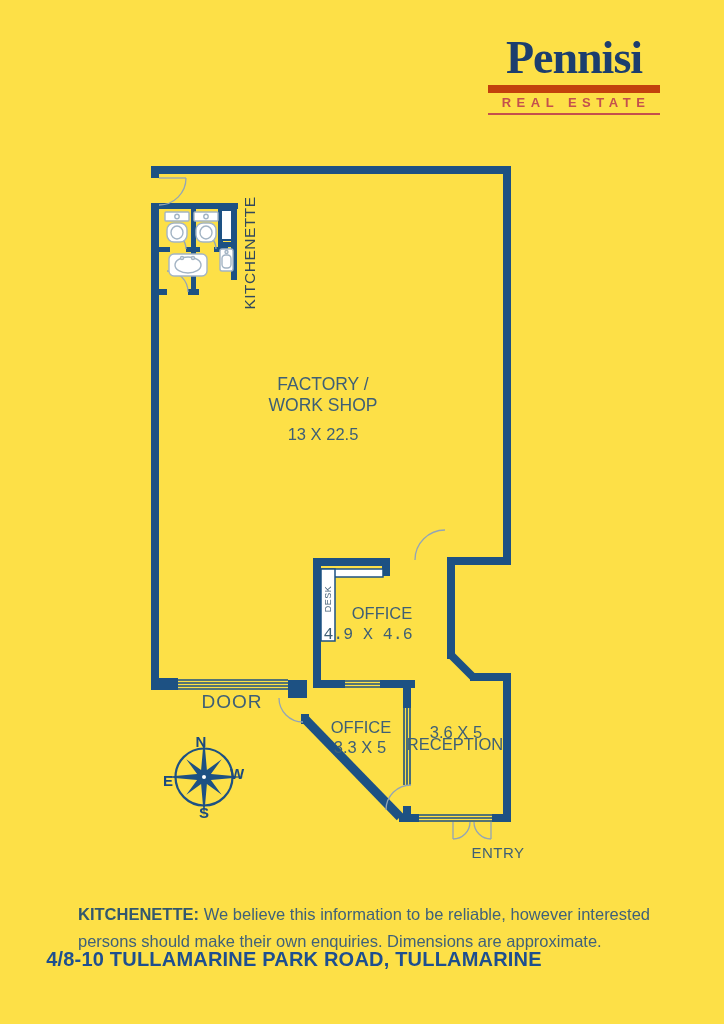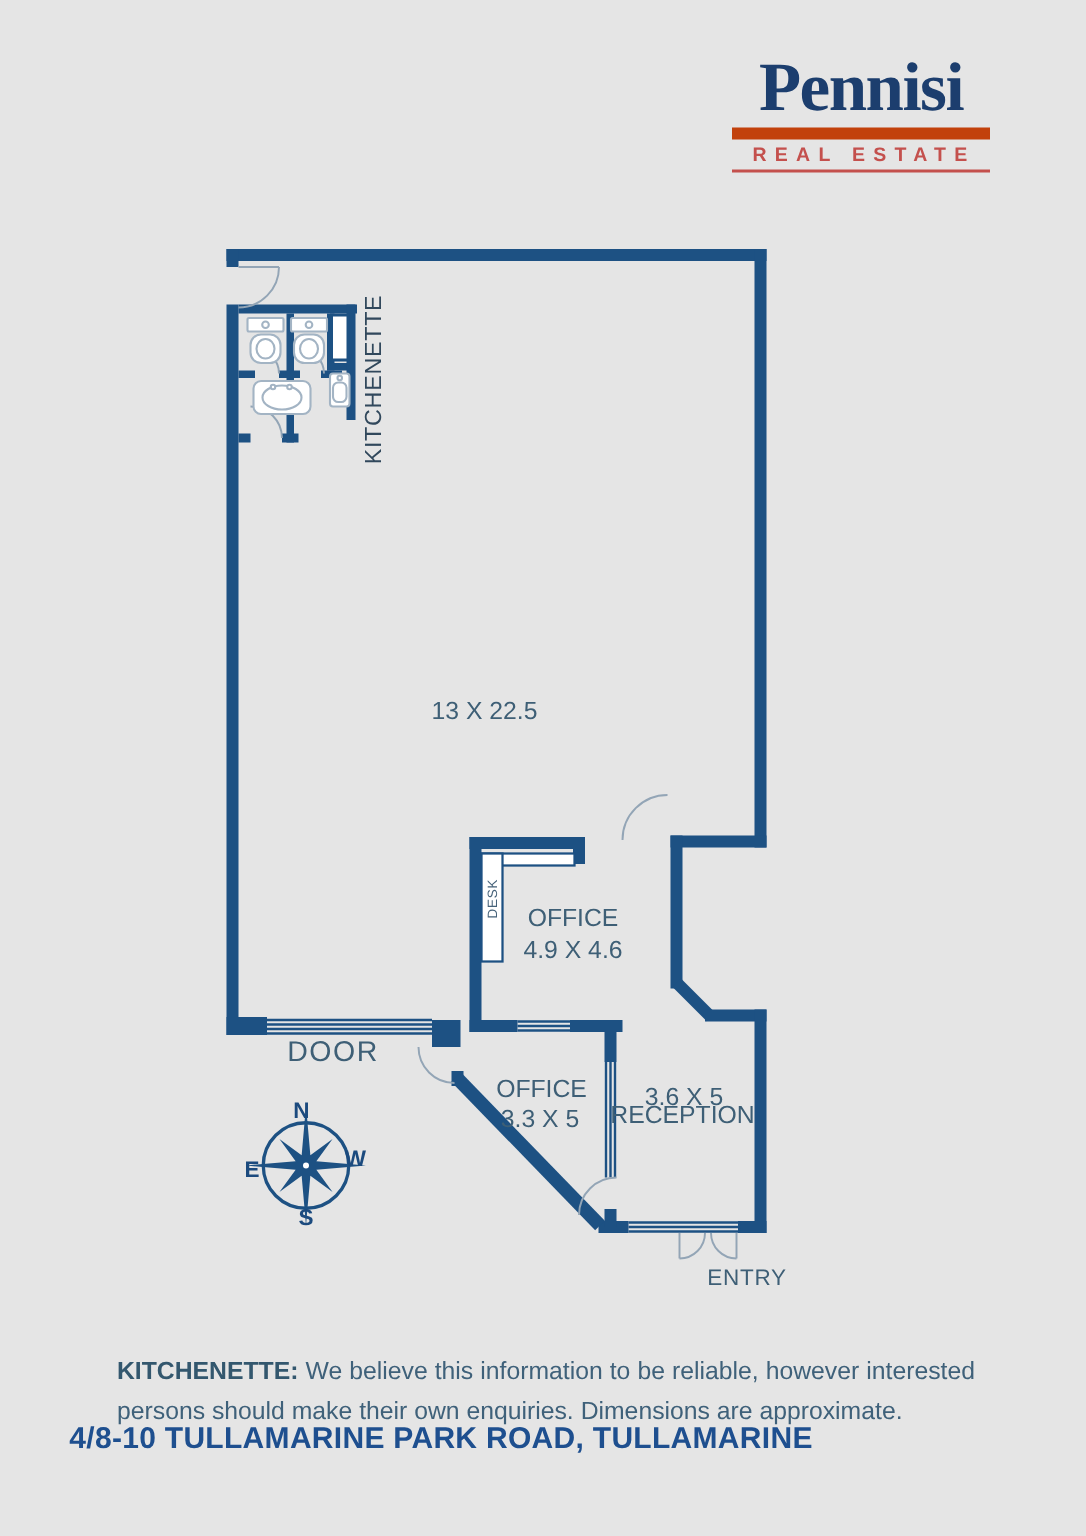--- a/index.html
+++ b/index.html
@@ -1,16 +1,16 @@
 <!DOCTYPE html>
 <html><head>
 <meta charset="utf-8">
 <style>
   html,body{margin:0;padding:0;background:#ffffff;}
-  .page{position:relative;width:724px;height:1024px;background:#e5e5e5;overflow:hidden;
+  .page{position:relative;width:724px;height:1024px;background:#fde047;overflow:hidden;
         font-family:"Liberation Sans", sans-serif;}
   
   .logo{position:absolute;top:34px;right:64px;width:172px;text-align:center;}
   .logo .brand{font-family:"Liberation Serif", serif;font-weight:bold;font-size:46px;
                line-height:1.04;color:#1c3e6e;letter-spacing:-1px;}
   .logo .tagline{margin-top:3px;border-top:8px solid #c2410c;border-bottom:2px solid #c4504d;
                  padding:2px 0 3px 4px;font-size:13px;font-weight:bold;letter-spacing:5.5px;
                  color:#c4504d;}
   
   svg.plan{position:absolute;left:0;top:0;}
@@ -166,32 +166,36 @@
       <circle cx="204" cy="777" r="28.5" fill="none" stroke="#1d5183" stroke-width="2.2"></circle>
       <path fill="#1d5183" d="
         M204,737 L206.9,770.1 L221.7,759.3 L210.9,774.1 L244,777
         L210.9,779.9 L221.7,794.7 L206.9,783.9 L204,817
         L201.1,783.9 L186.3,794.7 L197.1,779.9 L164,777
         L197.1,774.1 L186.3,759.3 L201.1,770.1 Z"></path>
       <circle cx="204" cy="777" r="2" fill="#ffffff"></circle>
     </g>
   </svg>
 
-  <div class="lbl dims" style="left:323px;top:434px;margin-top:41px;">13 X 22.5</div>
+  <div class="lbl big" style="left:323px;top:395px;">
+    <div>FACTORY /</div>
+    <div>WORK SHOP</div>
+  </div>
+  <div class="lbl dims" style="left:323px;top:434px;">13 X 22.5</div>
 
   <div class="lbl room" style="left:382px;top:613px;">OFFICE</div>
-  <div class="lbl dims" style="left:382px;top:634px;">4.9 X 4.6</div>
+  <div class="lbl dims" style="left:368px;top:634px;font-family:Liberation Mono, monospace;">4.9 X 4.6</div>
 
   <div class="lbl room" style="left:361px;top:727px;">OFFICE</div>
   <div class="lbl dims" style="left:360px;top:747px;">3.3 X 5</div>
 
   <div class="lbl room" style="left:455px;top:744px;">RECEPTION</div>
   <div class="lbl dims" style="left:456px;top:732px;">3.6 X 5</div>
 
-  <div class="lbl door" style="left:222px;top:702px;">DOOR</div>
+  <div class="lbl door" style="left:232px;top:702px;">DOOR</div>
   <div class="lbl entry" style="left:474px;top:852px;">ENTRY</div>
   <div class="lbl desk" style="left:328px;top:599px;">DESK</div>
   <div class="lbl kitchenette" style="left:250px;top:253px;">KITCHENETTE</div>
 
   <div class="lbl compass-pt" style="left:201px;top:741px;">N</div>
   <div class="lbl compass-pt" style="left:168px;top:780px;">E</div>
   <div class="lbl compass-pt" style="left:237px;top:773px;">W</div>
   <div class="lbl compass-pt" style="left:204px;top:812px;">S</div>
 
   <p class="disclaimer"><span class="head">KITCHENETTE:</span><span> We believe this information to be reliable, however interested persons should make their own enquiries. Dimensions are approximate.</span></p>

